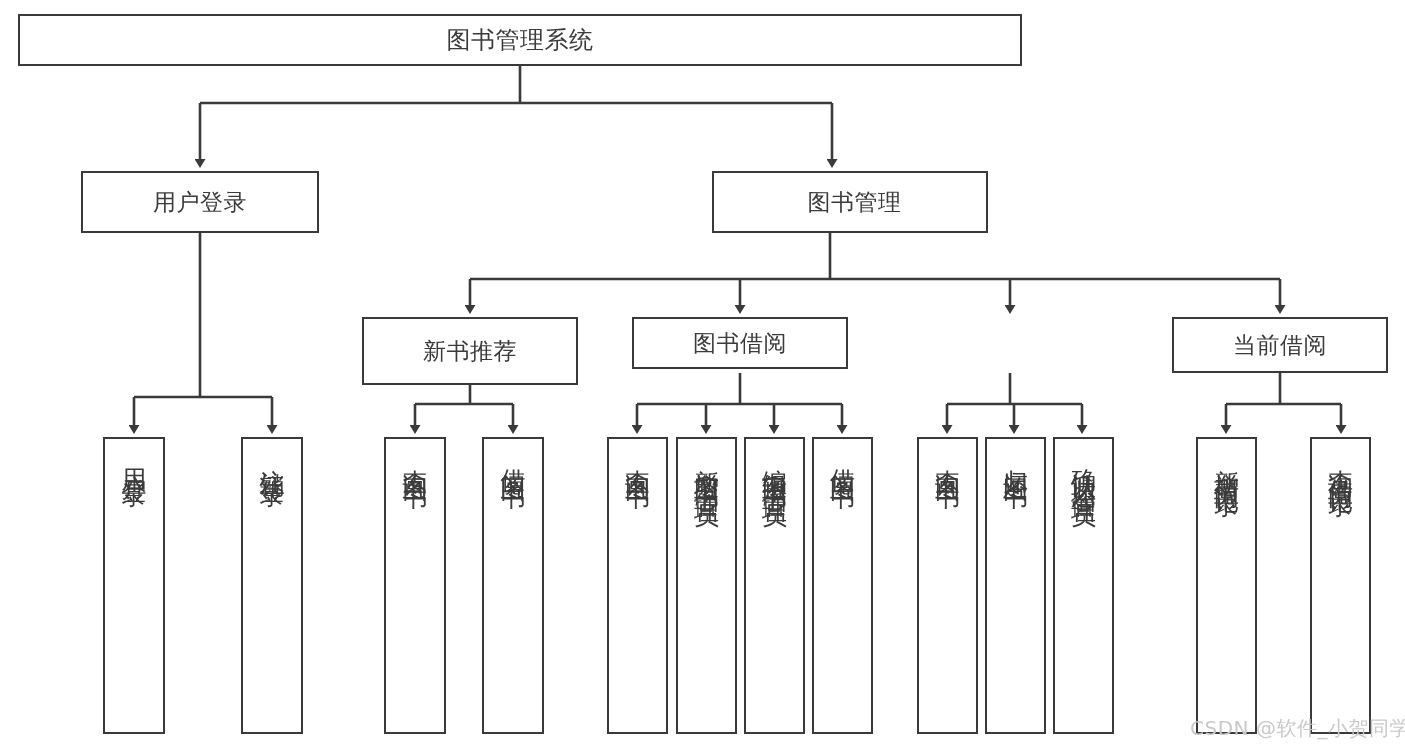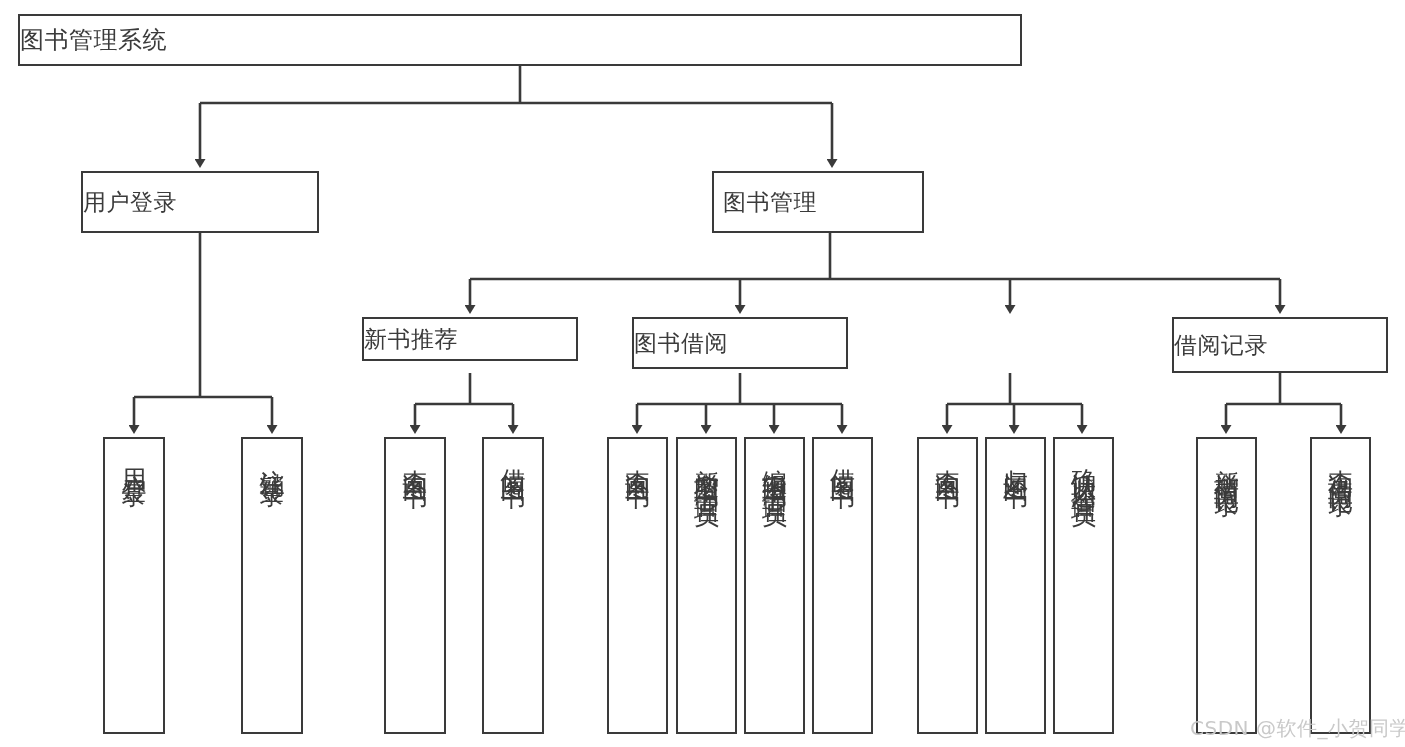--- a/index.html
+++ b/index.html
@@ -26,20 +26,21 @@
     height: 747px;
     pointer-events: none;
   }
   .node {
     position: absolute;
     box-sizing: border-box;
     border: 2px solid #3a3a3a;
     background: #ffffff;
     display: flex;
     align-items: center;
+    justify-content: center;
     color: #3b3b3b;
   }
   .node .label {
     color: #3b3b3b;
     line-height: 1.0;
     text-align: center;
     white-space: pre;
   }
   
   .node.horiz .label {
@@ -128,35 +129,35 @@
   </svg>
 
   <div class="node horiz root" style="left:18px; top:14px; width:1004px; height:52px;">
     <span class="label">图书管理系统</span>
   </div>
 
   <div class="node horiz" style="left:81px; top:171px; width:238px; height:62px;">
     <span class="label">用户登录</span>
   </div>
 
-  <div class="node horiz" style="left:712px; top:171px; width:212px; height:62px;padding-left:9px;">
+  <div class="node horiz" style="left:712px; top:171px; width:276px; height:62px;padding-left:9px;">
     <span class="label">图书管理</span>
   </div>
 
-  <div class="node horiz" style="left:362px; top:317px; width:216px; height:44px;">
+  <div class="node horiz" style="left:362px; top:317px; width:216px; height:68px;">
     <span class="label">新书推荐</span>
   </div>
 
   <div class="node horiz" style="left:632px; top:317px; width:216px; height:52px;">
     <span class="label">图书借阅</span>
   </div>
 
 
   <div class="node horiz" style="left:1172px; top:317px; width:216px; height:56px;">
-    <span class="label">借阅记录</span>
+    <span class="label">当前借阅</span>
   </div>
 
   <div class="node leaf" style="left:103px; top:437px; width:62px; height:297px;">
     <span class="label">用户登录</span>
   </div>
 
   <div class="node leaf" style="left:241px; top:437px; width:62px; height:297px;">
     <span class="label">注销登录</span>
   </div>
 

